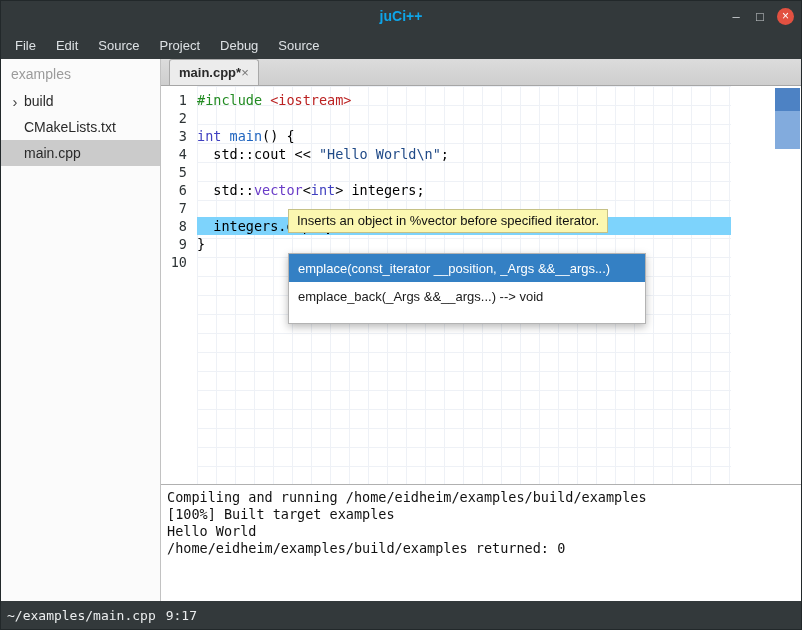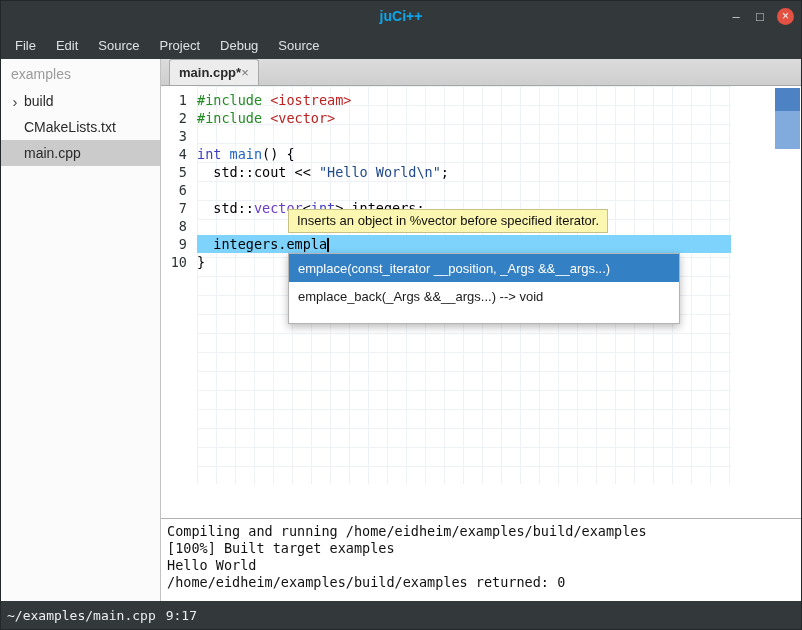--- a/index.html
+++ b/index.html
@@ -53,27 +53,27 @@
   .tok-pl  { color: var(--syn-pl); }
   .caret { display: inline-block; width: 2px; height: 14px; background: #000; vertical-align: text-bottom; }
 
   
   .scrollbar { position: absolute; right: 1px; top: 2px; width: 25px; }
   .thumb-top { height: 23px; background: var(--c-scrollbar_dark); }
   .thumb-bottom { height: 38px; background: var(--c-scrollbar); }
 
   
   .tooltip { position: absolute; left: 127px; top: 123px; background: var(--c-tooltip_bg); border: 1px solid #c6c186; padding: 3px 8px 4px; font-size: 13px; font-family: "Liberation Sans", "DejaVu Sans", sans-serif; color: #111; white-space: nowrap; z-index: 5; }
-  .autocomplete { position: absolute; left: 127px; top: 167px; width: 392px; background: #fff; border: 1px solid #b3b3b3; box-shadow: 0 3px 8px rgba(0,0,0,0.28); z-index: 6; font-family: "Liberation Sans", "DejaVu Sans", sans-serif; }
+  .autocomplete { position: absolute; left: 127px; top: 167px; width: 358px; background: #fff; border: 1px solid #b3b3b3; box-shadow: 0 3px 8px rgba(0,0,0,0.28); z-index: 6; font-family: "Liberation Sans", "DejaVu Sans", sans-serif; }
   .ac-item { height: 28px; display: flex; align-items: center; padding: 0 9px; font-size: 13px; color: #1a1a1a; white-space: nowrap; }
   .ac-item.selected { background: var(--c-selection); color: #fff; }
   .ac-footer { height: 13px; }
 
   
-  .console { flex: 1; border-top: 1px solid #b0b0b0; background: #fff; padding: 4px 6px; font-family: "DejaVu Sans Mono", "Liberation Mono", monospace; overflow: hidden; margin-top: 34px; }
+  .console { flex: 1; border-top: 1px solid #b0b0b0; background: #fff; padding: 4px 6px; font-family: "DejaVu Sans Mono", "Liberation Mono", monospace; overflow: hidden; }
   .console-line { font-size: 13.5px; height: 17px; line-height: 17px; white-space: pre; color: #111; }
 
   
   .statusbar { flex: 0 0 28px; background: var(--c-titlebar); display: flex; align-items: center; padding-left: 6px; color: #eceeef; font-size: 13px; font-family: "DejaVu Sans Mono", "Liberation Mono", monospace; gap: 10px; }
 </style>
 </head>
 <body>
 
 <div class="window">
 
@@ -132,21 +132,20 @@
             <div class="line-number">4</div>
             <div class="line-number">5</div>
             <div class="line-number">6</div>
             <div class="line-number">7</div>
             <div class="line-number">8</div>
             <div class="line-number">9</div>
             <div class="line-number">10</div>
           </div>
         <div class="code-area">
             <div class="code-line"><span class="tok tok-pp">#include</span><span class="tok tok-pl"> </span><span class="tok tok-inc">&lt;iostream&gt;</span></div>
-            <div class="code-line"><span class="tok tok-pp">#include</span><span class="tok tok-pl"> </span><span class="tok tok-inc">&lt;vector&gt;</span></div>
             <div class="code-line"></div>
             <div class="code-line"><span class="tok tok-kw">int</span><span class="tok tok-pl"> </span><span class="tok tok-fn">main</span><span class="tok tok-pl">() {</span></div>
             <div class="code-line"><span class="tok tok-pl">  std::cout &lt;&lt; </span><span class="tok tok-str">"Hello World\n"</span><span class="tok tok-pl">;</span></div>
             <div class="code-line"></div>
             <div class="code-line"><span class="tok tok-pl">  std::</span><span class="tok tok-typ">vector</span><span class="tok tok-pl">&lt;</span><span class="tok tok-kw">int</span><span class="tok tok-pl">&gt; integers;</span></div>
             <div class="code-line"></div>
             <div class="code-line current"><span class="tok tok-pl">  integers.empla</span><span class="caret"></span></div>
             <div class="code-line"><span class="tok tok-pl">}</span></div>
           </div>
         <div class="scrollbar">

